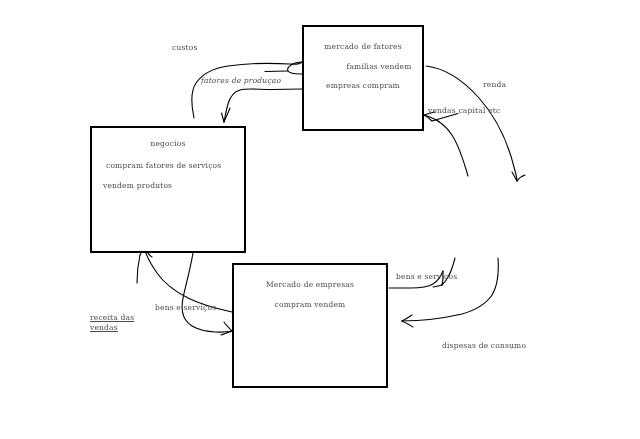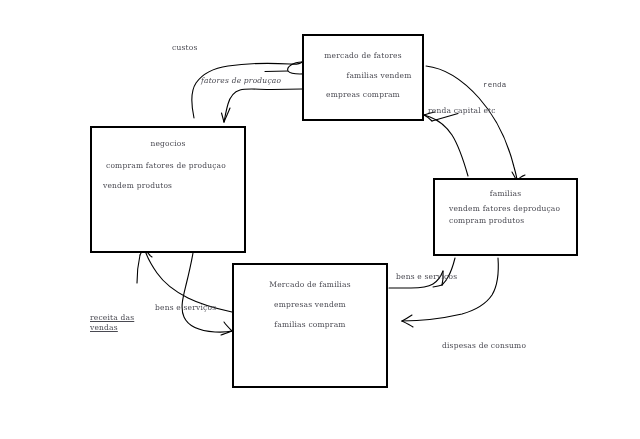--- a/index.html
+++ b/index.html
@@ -117,51 +117,45 @@
 
     <g>
       <path d="M 232 312 C 218 309 202 305 188 298 C 174 291 164 283 157 273 C 150 263 146 255 144 247"></path>
       <path d="M 144 247 L 140 255"></path>
       <path d="M 144 247 C 146 251 149 255 152 257"></path>
       <path d="M 140 255 C 138 264 137 274 137 283"></path>
     </g>
 
   </svg>
 
-  <div class="box" style="left:302px; top:34px; width:122px; height:87px;">
+  <div class="box" style="left:302px; top:25px; width:122px; height:106px;">
     <div class="box-text" style="top:15px;">mercado de fatores</div>
     <div class="box-text" style="top:35px;margin-left:32px;">familias vendem</div>
     <div class="box-text" style="top:54px;">empreas compram</div>
   </div>
 
   <div class="box" style="left:90px; top:126px; width:156px; height:127px;">
     <div class="box-text" style="top:11px;">negocios</div>
-    <div class="box-text left-align" style="top:33px;">compram fatores  de produçao</div>
+    <div class="box-text left-align" style="top:33px;">compram fatores  de serviços</div>
     <div class="box-text left-align" style="top:53px;padding-left:11px;">vendem produtos</div>
   </div>
 
-  <div class="box" style="left:433px; top:178px; width:145px; height:78px;">
-    <div class="box-text" style="top:9px;">familias</div>
-    <div class="box-text left-align" style="top:24px;">vendem fatores deproduçao</div>
-    <div class="box-text left-align" style="top:36px;">compram produtos</div>
-  </div>
 
   <div class="box" style="left:232px; top:263px; width:156px; height:125px;">
-    <div class="box-text" style="top:15px;">Mercado de familias</div>
-    <div class="box-text" style="top:35px;">empresas vendem</div>
-    <div class="box-text" style="top:55px;">familias compram</div>
+    <div class="box-text" style="top:15px;">Mercado de empresas</div>
+    <div class="box-text" style="top:35px;">compram vendem</div>
   </div>
 
   <div class="arrow-label" style="left:172px; top:43px;">custos</div>
 
   <div class="arrow-label" style="left:201px; top:76px;font-style:italic;">fatores de produçao</div>
 
-  <div class="arrow-label" style="left:483px; top:80px;font-family:Liberation Mono, monospace;">renda</div>
+  <div class="arrow-label" style="left:483px; top:80px;">renda</div>
 
-  <div class="arrow-label" style="left:428px; top:106px;">renda capital etc</div>
+  <div class="arrow-label" style="left:428px; top:106px;">vendas capital etc</div>
 
   <div class="arrow-label" style="left:396px; top:272px;">bens e serviços</div>
 
   <div class="arrow-label" style="left:442px; top:325px;margin-top:16px;">dispesas de consumo</div>
 
   <div class="arrow-label" style="left:155px; top:303px;">bens e serviços</div>
 
   <div class="arrow-label two-line" style="left:90px; top:313px;">receita das
 vendas</div>
 

